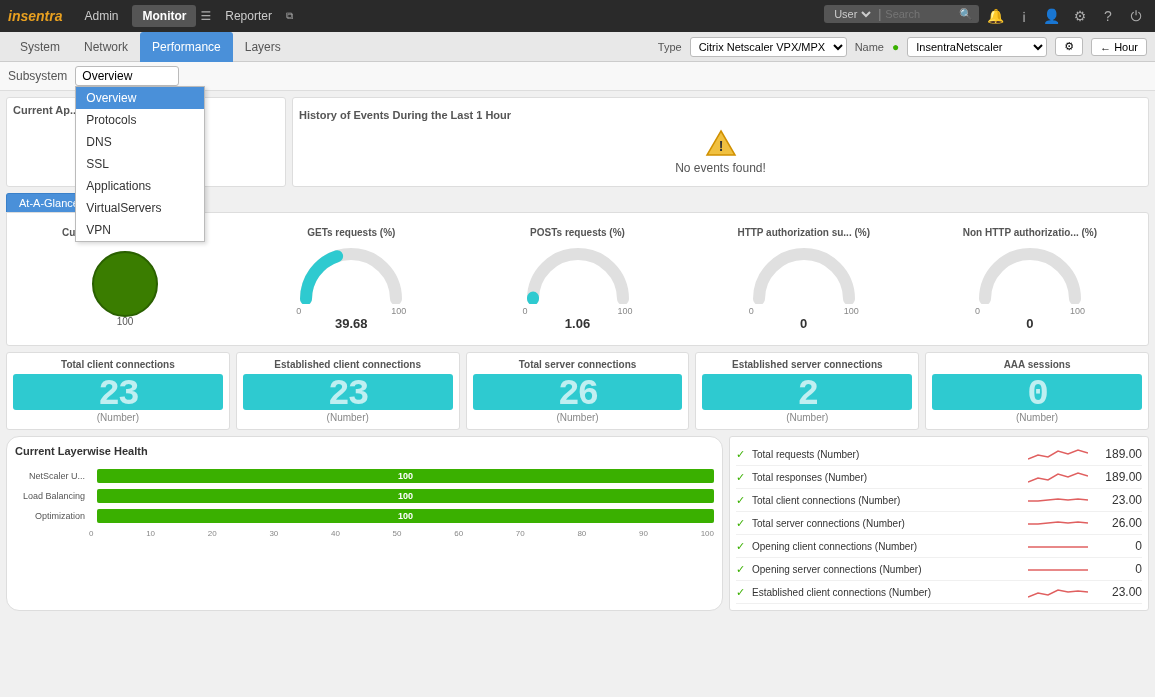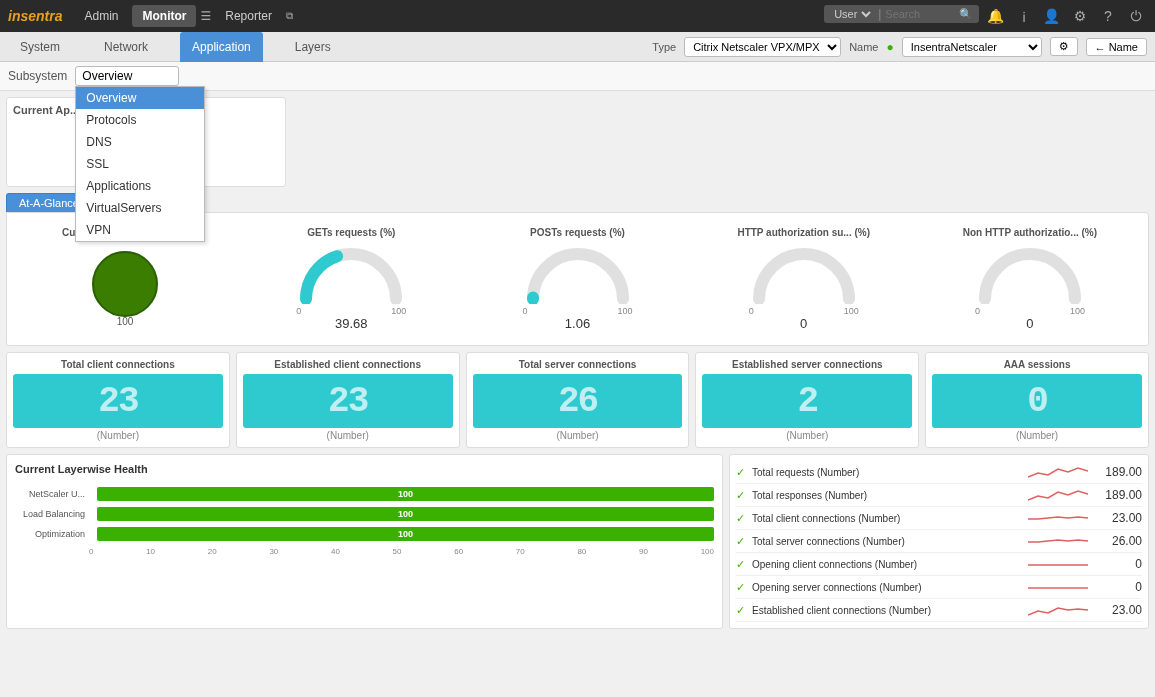--- a/index.html
+++ b/index.html
@@ -74,21 +74,21 @@
       border-radius: 50%;
     }
 
     
     .second-nav {
       background: #e8e8e8;
       height: 30px;
       display: flex;
       align-items: center;
       padding: 0 8px;
-      gap: 20px;
+      gap: 0;
       border-bottom: 1px solid #ccc;
     }
     .tab-btn {
       padding: 4px 12px;
       border: none;
       background: transparent;
       cursor: pointer;
       font-size: 12px;
       color: #555;
       border-radius: 3px 3px 0 0;
@@ -275,21 +275,21 @@
     .semi-gauge-labels {
       display: flex;
       justify-content: space-between;
       width: 110px;
       font-size: 9px;
       color: #888;
       margin-top: 2px;
     }
     .semi-value {
       font-size: 13px;
-      font-weight: normal;
+      font-weight: bold;
       color: #333;
       text-align: right;
     }
 
     
     .metrics-row {
       display: flex;
       gap: 6px;
       margin-bottom: 6px;
     }
@@ -306,24 +306,23 @@
     .metric-title {
       font-size: 10px;
       color: #555;
       font-weight: bold;
       margin-bottom: 4px;
       text-align: center;
     }
     .metric-value-box {
       background: #2ecad0;
       width: 100%;
-      height: 54px;
-      border-radius: 3px;
-      display: flex;
-      align-items: center;
+      height: 36px;
+      border-radius: 3px;
+      display: flex;
       justify-content: center;
       position: relative;
       overflow: hidden;
     }
     .metric-big-num {
       color: rgba(255,255,255,0.7);
       font-size: 36px;
       font-weight: bold;
       letter-spacing: -2px;
       font-family: 'Courier New', monospace;
@@ -335,21 +334,21 @@
     }
 
     
     .bottom-section {
       display: flex;
       gap: 6px;
     }
     .layerwise-panel {
       background: #fff;
       border: 1px solid #ddd;
-      border-radius: 3px;
+      border-radius: 13px;
       flex: 1;
       padding: 8px;
     }
     .layerwise-title {
       font-size: 11px;
       font-weight: bold;
       color: #333;
       margin-bottom: 8px;
     }
     .bar-chart-area {
@@ -467,34 +466,34 @@
     <button class="icon-btn" title="User">👤</button>
     <button class="icon-btn" title="Settings">⚙</button>
     <button class="icon-btn" title="Help">?</button>
     <button class="icon-btn" title="Power">⏻</button>
   </div>
 </div>
 
 <div class="second-nav">
   <button class="tab-btn">System</button>
   <button class="tab-btn">Network</button>
-  <button class="tab-btn active">Application</button>
+  <button class="tab-btn active">Performance</button>
   <button class="tab-btn">Layers</button>
   <div class="second-nav-right">
     <span class="type-label">Type</span>
     <select class="type-select">
       <option>Citrix Netscaler VPX/MPX</option>
     </select>
     <span class="type-label">Name</span>
     <span style="color:#3ab000;font-size:12px;">●</span>
     <select class="name-select">
       <option>InsentraNetscaler</option>
     </select>
     <button class="gear-btn">⚙</button>
-    <button class="back-btn">← Name</button>
+    <button class="back-btn">← Hour</button>
   </div>
 </div>
 
 <div class="subsystem-bar">
   <span class="subsystem-label">Subsystem</span>
   <div class="subsystem-select-wrapper">
     <select class="subsystem-select">
       <option>Overview</option>
       <option>Protocols</option>
       <option>DNS</option>
@@ -515,20 +514,28 @@
     </div>
   </div>
 </div>
 
 <div class="main-content">
 
   <div class="top-panels">
     <div class="current-app-panel">
       <div class="current-app-title">Current Ap...</div>
     </div>
+    <div class="events-panel">
+      <div class="events-title">History of Events During the Last 1 Hour</div>
+      <svg class="warning-icon" viewBox="0 0 32 28">
+        <polygon points="16,2 30,26 2,26" fill="#f0c040" stroke="#d09000" stroke-width="1.5"></polygon>
+        <text x="16" y="22" text-anchor="middle" font-size="14" font-weight="bold" fill="#333">!</text>
+      </svg>
+      <div class="no-events">No events found!</div>
+    </div>
   </div>
 
   <div>
     <div class="tabs-row">
       <div class="at-glance-tab">At-A-Glance</div>
       <div class="history-tab">History</div>
     </div>
     <div class="gauges-section">
       <div class="gauges-row">
 

